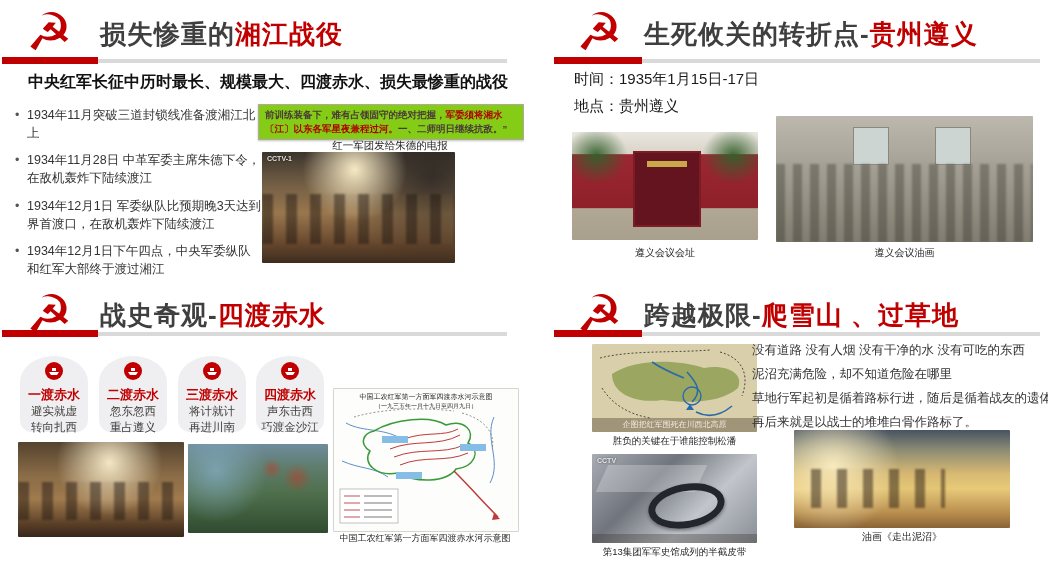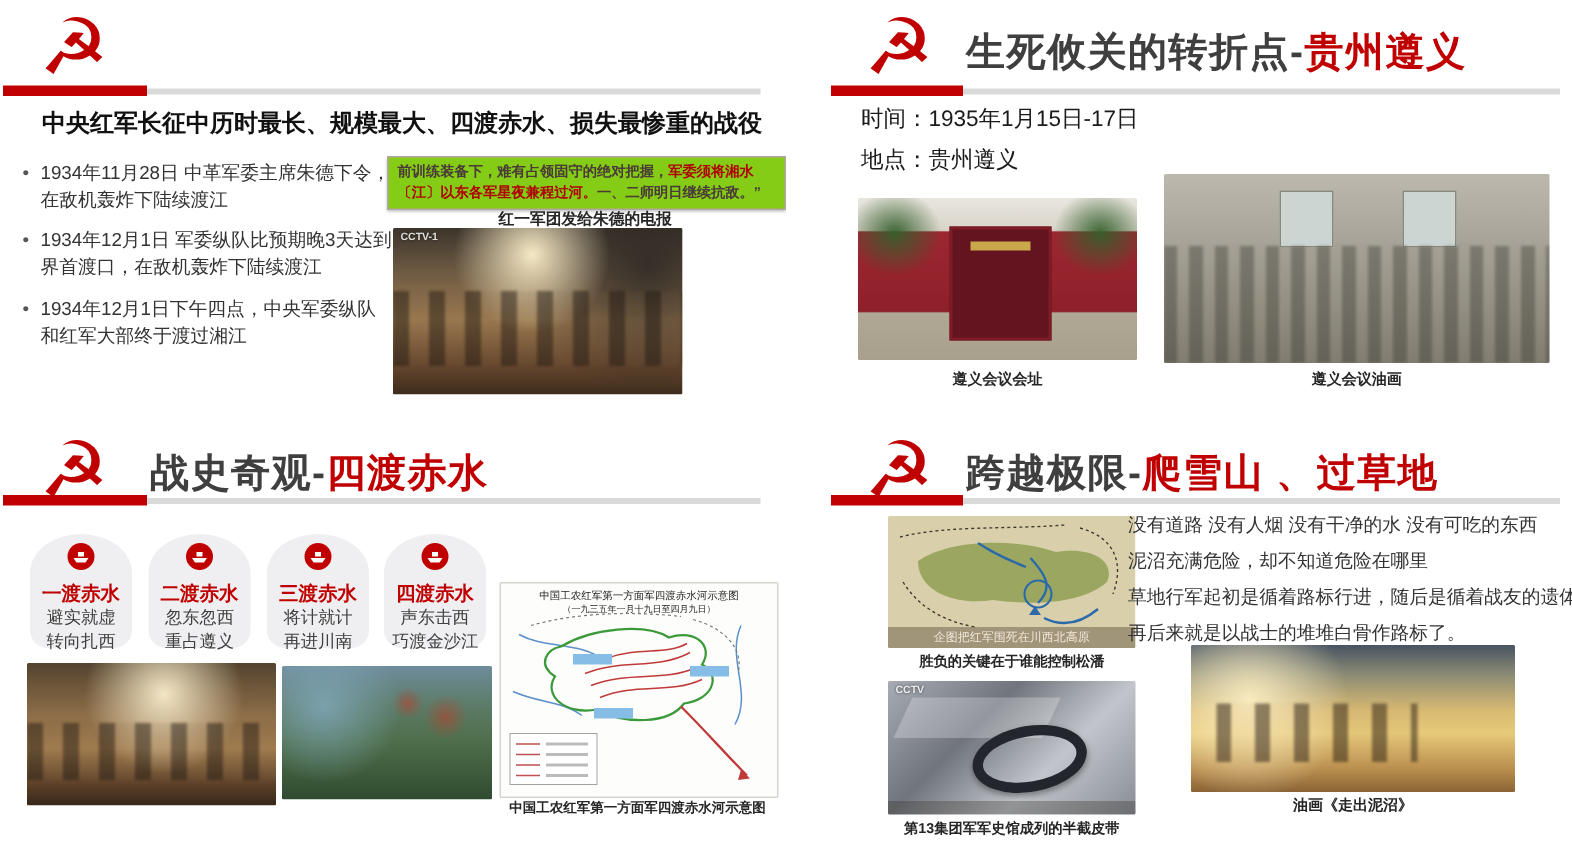--- a/index.html
+++ b/index.html
@@ -6,21 +6,21 @@
   #canvas{position:relative;width:1048px;height:567px;background:#ffffff;overflow:hidden;
     font-family:"Liberation Sans","DejaVu Sans",sans-serif;color:#262626;}
   .q{position:absolute;overflow:hidden;}
   .emblem{position:absolute;color:#c00000;font-size:52px;line-height:1;font-family:"DejaVu Sans",sans-serif;}
   .q-title{position:absolute;font-size:26px;font-weight:bold;color:#3f3f3f;white-space:nowrap;letter-spacing:1px;}
   .q-title .red{color:#c00000;}
   .bar{position:absolute;display:flex;align-items:center;}
   .bar .red-seg{height:7px;background:#c00000;}
   .bar .gray-seg{height:4px;background:#d9d9d9;flex:1;}
   .img{position:absolute;overflow:hidden;border-radius:1px;}
-  .cap{position:absolute;text-align:center;color:#262626;font-weight:bold;}
+  .cap{position:absolute;text-align:center;color:#262626;}
   .bullets{position:absolute;list-style:none;margin:0;padding:0;}
   .bullets li{position:relative;padding-left:13px;font-size:12.5px;line-height:1.45;color:#333;margin-bottom:9px;}
   .bullets li::before{content:"•";position:absolute;left:1px;top:0;color:#555;}
   .tg-box{position:absolute;background:#84cc16;border:1px solid #b3a5a3;box-shadow:0 1px 2px rgba(0,0,0,.25);
     padding:3px 6px;font-size:9.5px;font-weight:bold;line-height:1.45;color:#4a3a38;}
   .tg-box .red{color:#b00000;}
   .info-line{position:absolute;font-size:15px;color:#1a1a1a;white-space:nowrap;}
   .badge{position:absolute;width:68px;height:76px;background:#efeff1;text-align:center;
     border-radius:50% 50% 12px 12px / 34% 34% 12px 12px;}
   .badge .b-icon{margin-top:5px;}
@@ -65,26 +65,30 @@
   .horse-band{position:absolute;left:8%;right:30%;top:40%;height:40%;opacity:.8;filter:blur(1px);
     background:repeating-linear-gradient(90deg,rgba(58,44,28,.7) 0 10px,rgba(200,170,110,.15) 10px 26px);}
 </style>
 </head>
 <body>
 
 <div id="canvas">
 
   <div class="q" style="left:0;top:0;width:524px;height:280px;">
     <div class="emblem" style="left:26px;top:6px;">☭</div>
+    <div class="q-title" style="left:100px;top:17px;">
+      <span>损失惨重的</span><span class="red">湘江战役</span>
+    </div>
     <div class="bar" style="left:2px;top:57px;width:505px;">
       <div class="red-seg" style="width:96px;"></div>
       <div class="gray-seg"></div>
     </div>
     <div style="position:absolute;left:28px;top:72px;width:480px;font-size:16px;font-weight:bold;color:#111;">中央红军长征中历时最长、规模最大、四渡赤水、损失最惨重的战役</div>
     <ul class="bullets" style="left:14px;top:106px;width:248px;">
+      <li>1934年11月突破三道封锁线准备渡湘江北上</li>
       <li>1934年11月28日 中革军委主席朱德下令，在敌机轰炸下陆续渡江</li>
       <li>1934年12月1日 军委纵队比预期晚3天达到界首渡口，在敌机轰炸下陆续渡江</li>
       <li>1934年12月1日下午四点，中央军委纵队和红军大部终于渡过湘江</li>
     </ul>
     <div class="tg-box" style="left:258px;top:104px;width:252px;">
       <span>前训练装备下，难有占领固守的绝对把握，</span><span class="red">军委须将湘水〔江〕以东</span><span class="red">各军星夜兼程过河。</span><span>一、二师明日继续抗敌。”</span>
     </div>
     <div class="cap" style="left:258px;top:139px;width:264px;font-size:10.5px;">红一军团发给朱德的电报</div>
     <div class="img pic-xiangjiang" style="left:262px;top:152px;width:193px;height:111px;">
       <div class="fig-band"></div>

